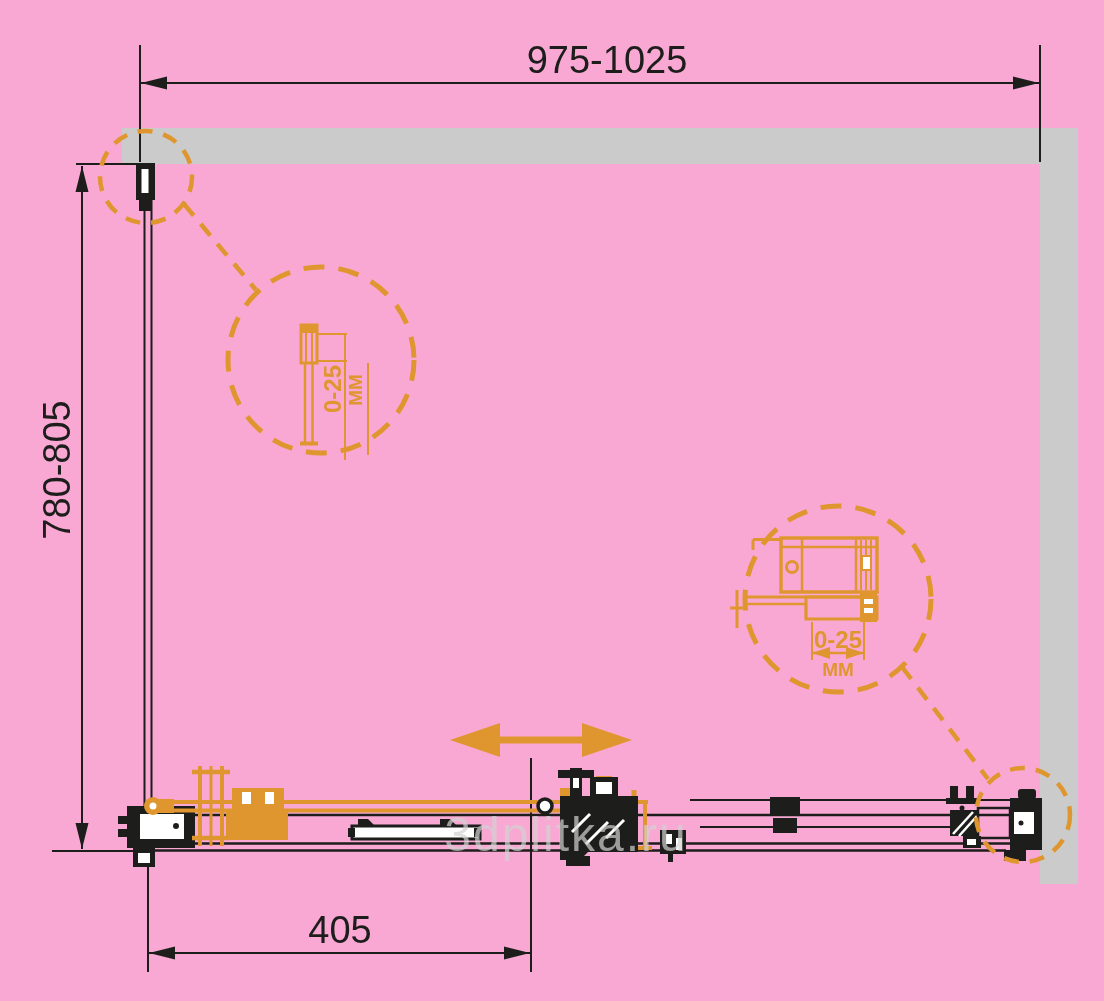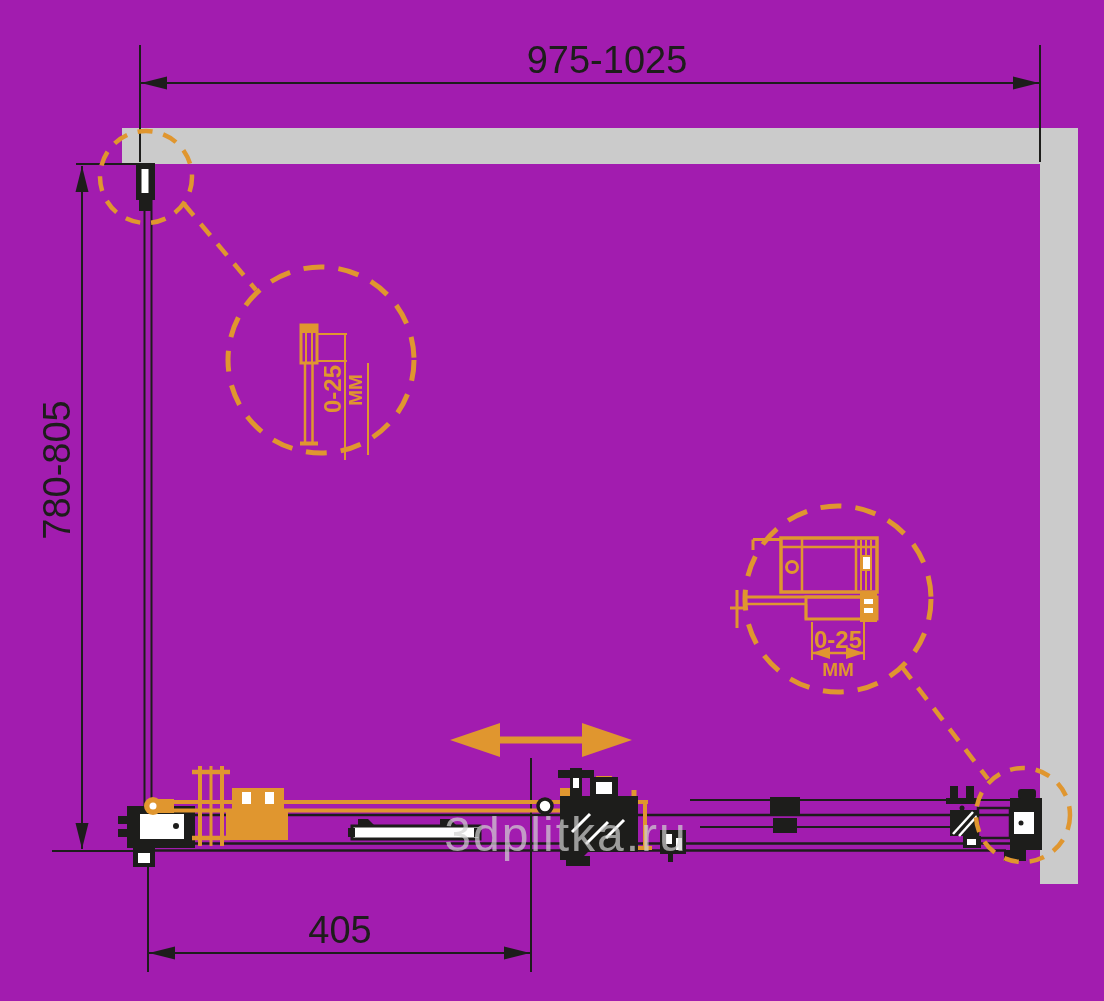--- a/index.html
+++ b/index.html
@@ -1,16 +1,16 @@
 <!DOCTYPE html>
 <html style="--line: #1d1d1b; --accent: #e0962f; --wall: #cbcbcb; --watermark: #d2d2d2;"><head>
 <meta charset="utf-8">
 <style>
   html,body{margin:0;padding:0;background:#fff;}
-  .canvas{position:relative;width:1104px;height:1001px;background:#a21caf;overflow:hidden;}
+  .canvas{position:relative;width:1104px;height:1001px;background:#f9a8d4;overflow:hidden;}
   svg{display:block;}
   text{font-family:"Liberation Sans","DejaVu Sans",sans-serif;fill:var(--line);}
   .dim-text{font-size:38px;}
   .detail-text{font-size:24px;fill:var(--accent);font-weight:bold;}
   .detail-unit{font-size:19px;fill:var(--accent);font-weight:bold;}
   .watermark{font-size:48px;fill:var(--watermark);opacity:0.7;letter-spacing:2px;}
 </style>
 </head>
 <body>
 

